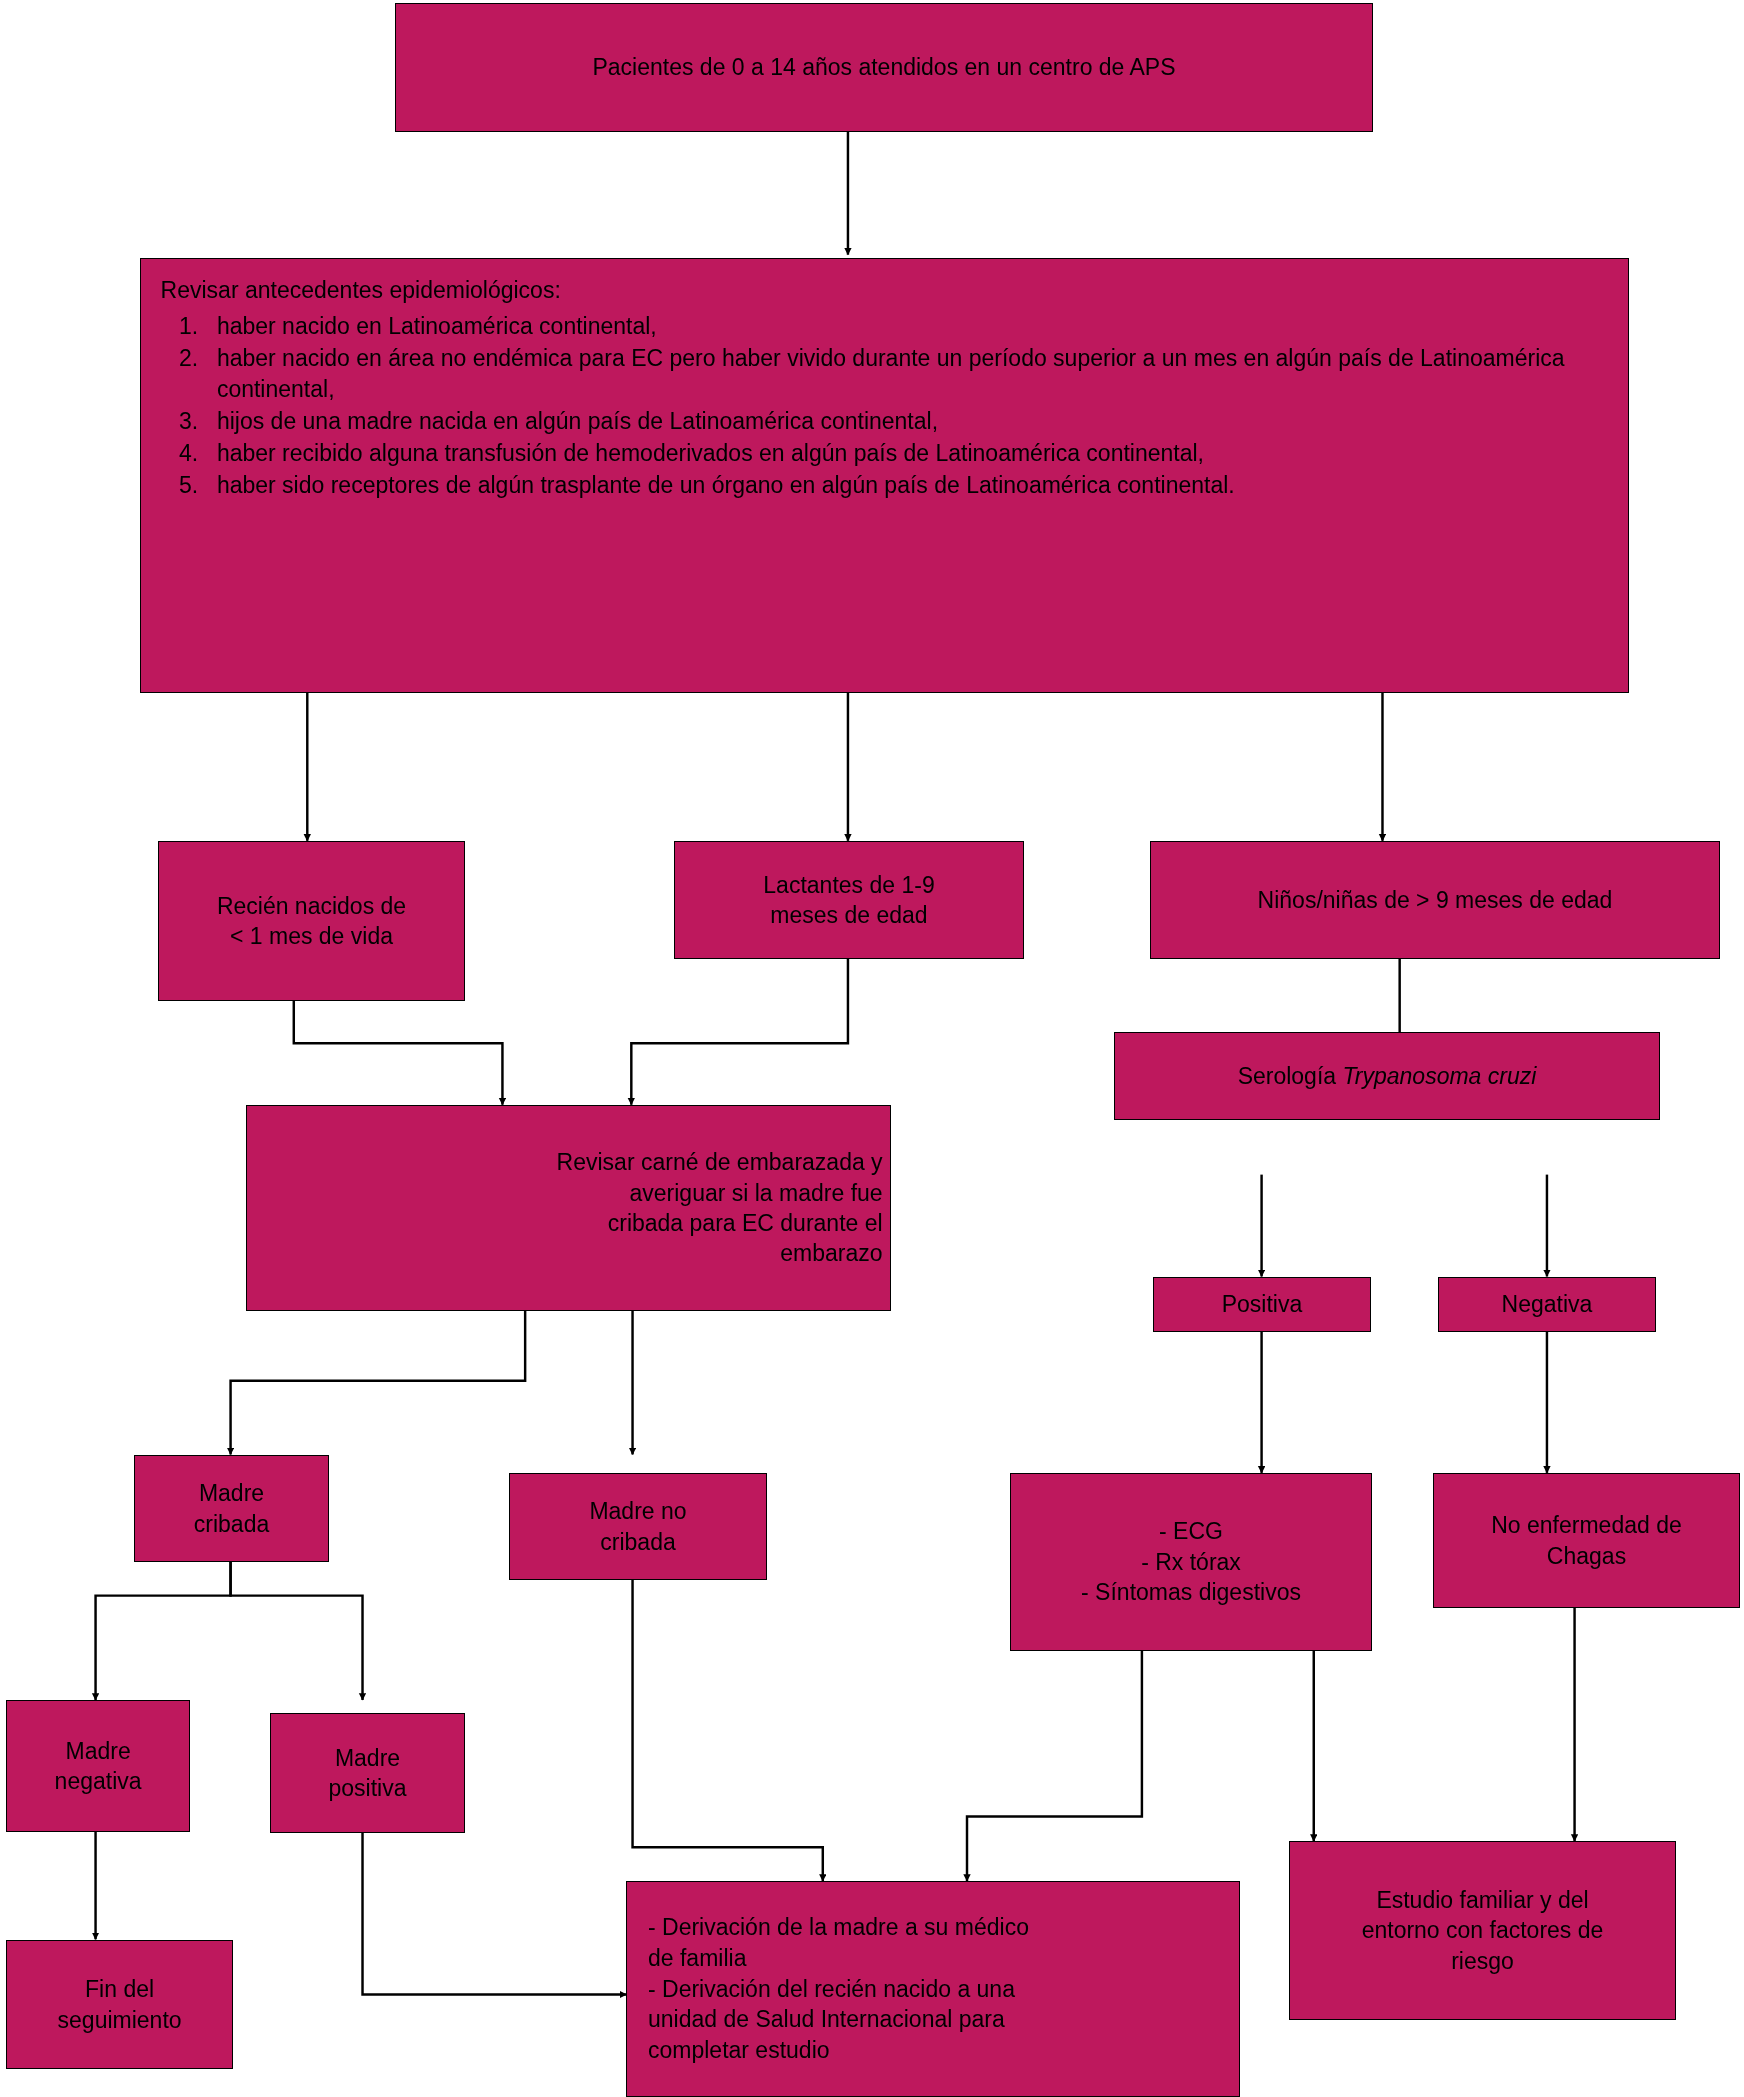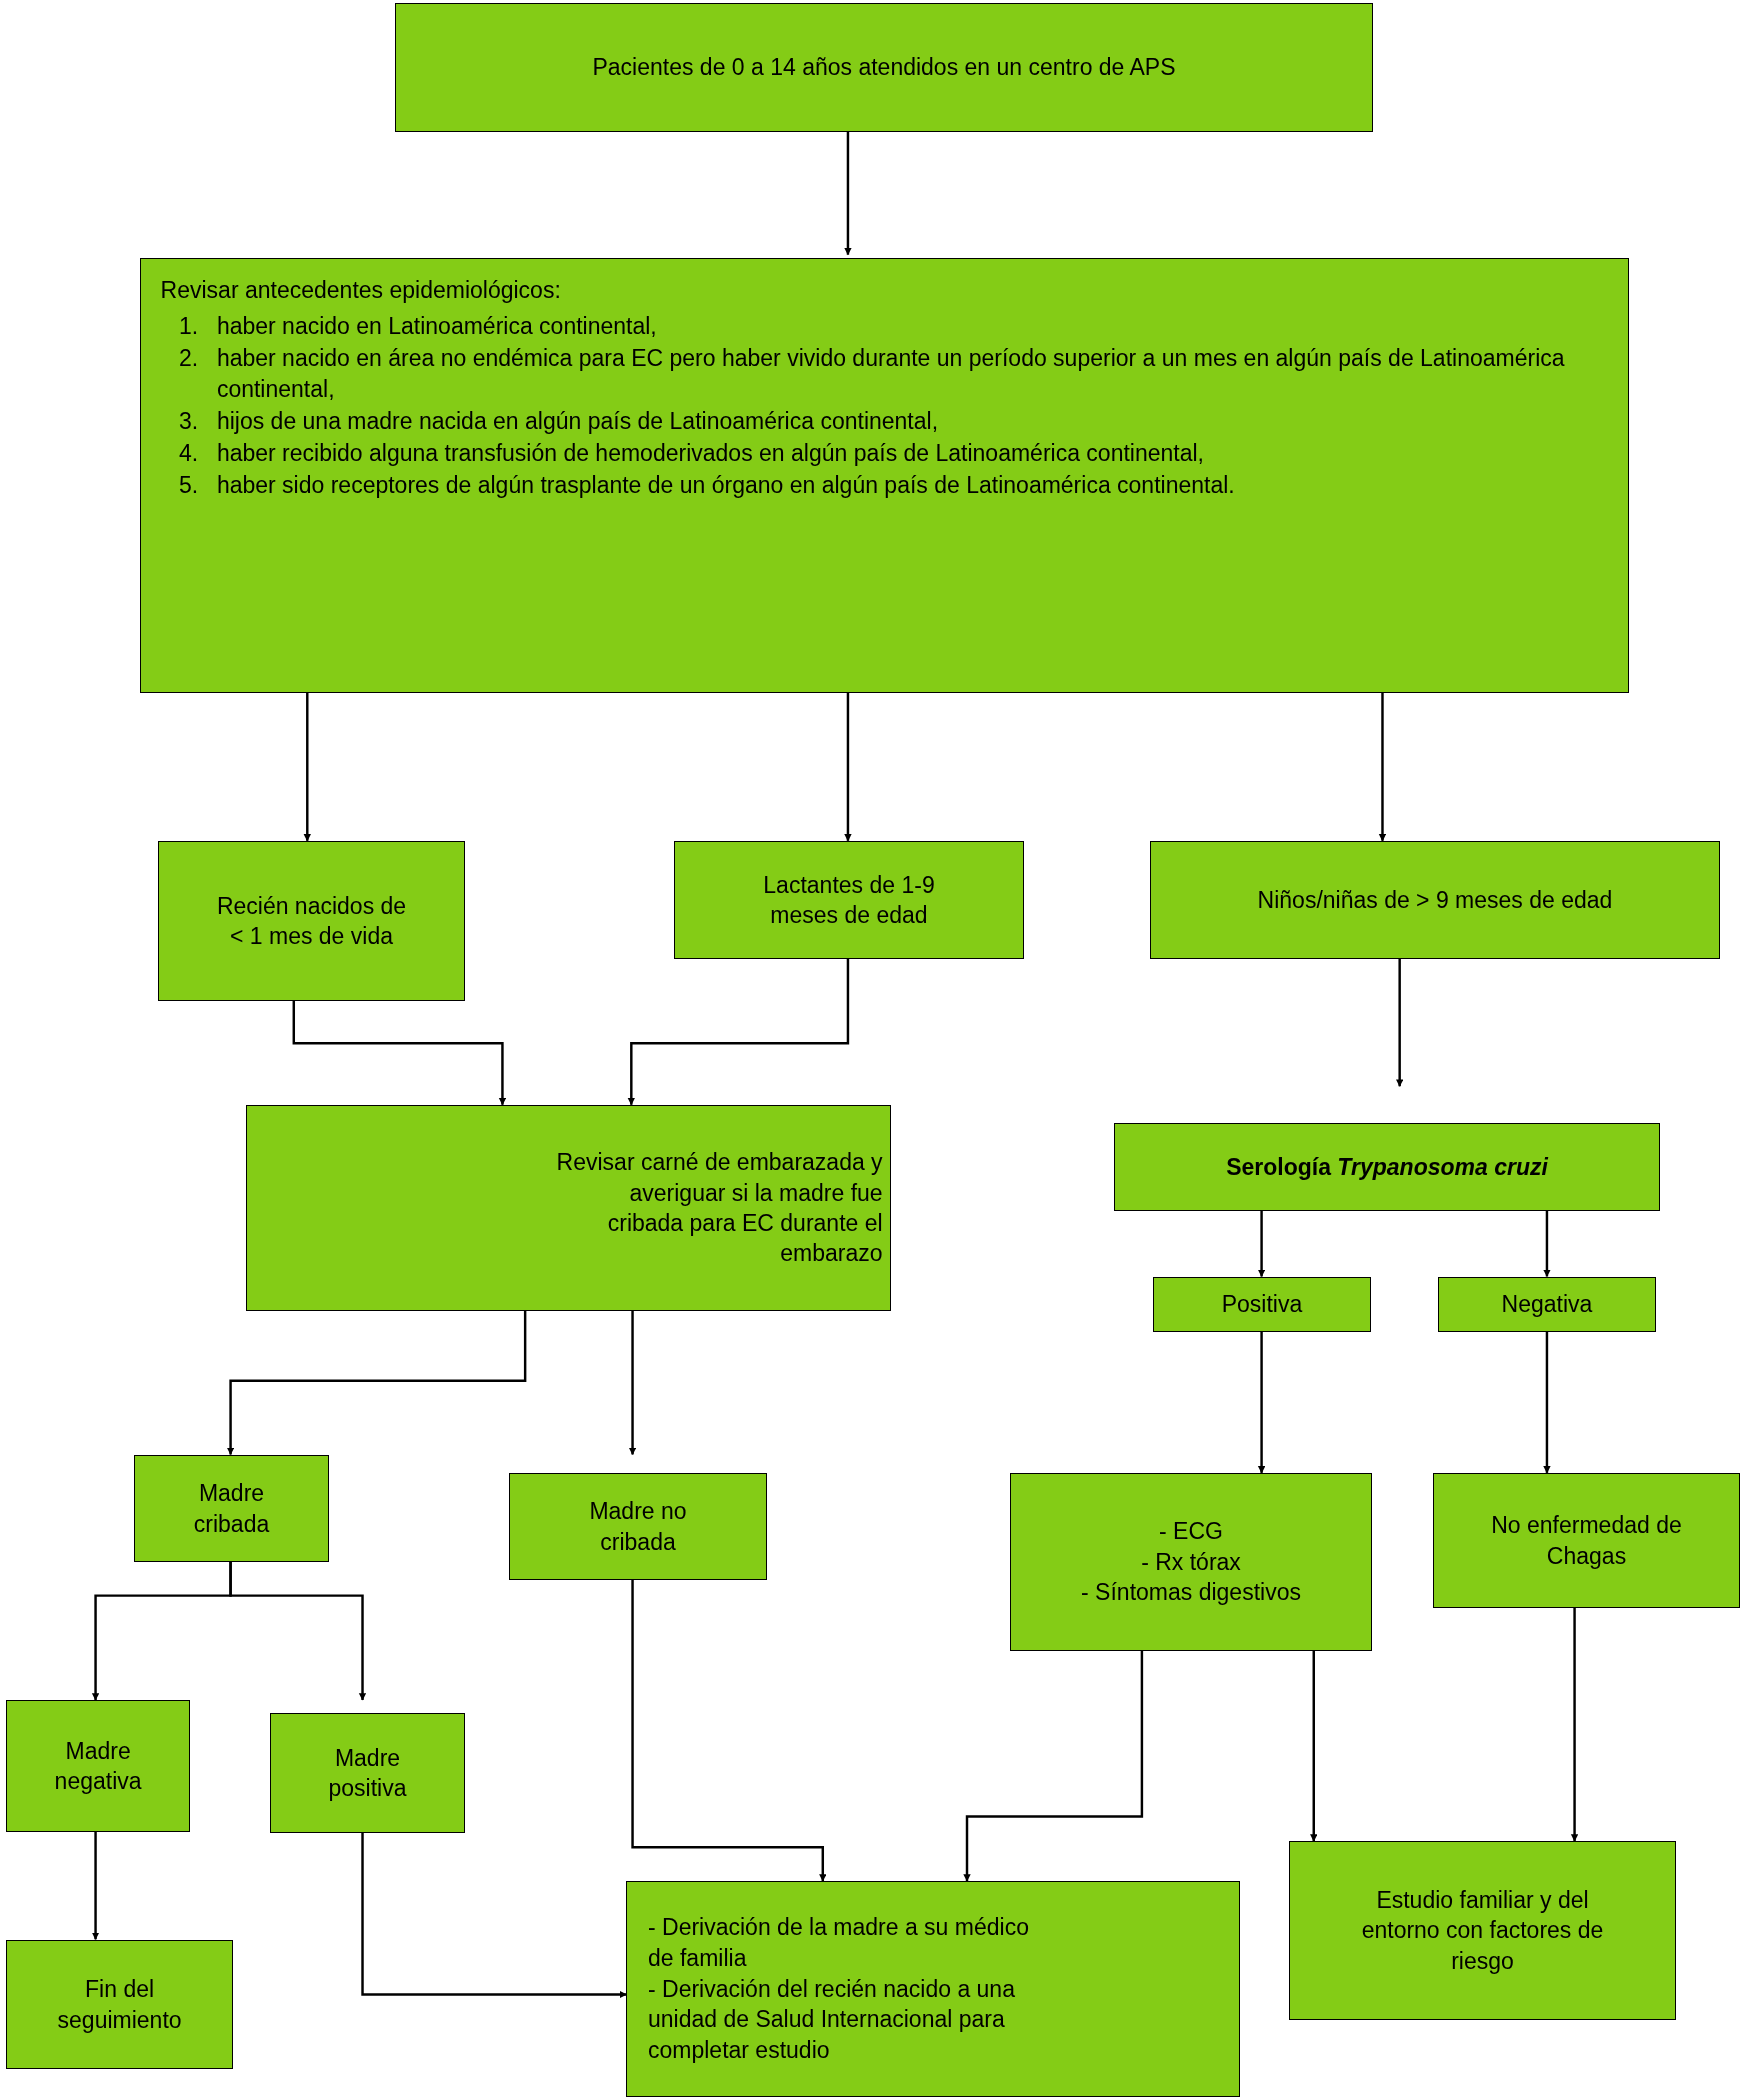--- a/index.html
+++ b/index.html
@@ -15,21 +15,21 @@
     position: relative;
     width: 1745px;
     height: 2097px;
     background: #ffffff;
     overflow: hidden;
   }
   .box {
     position: absolute;
     box-sizing: border-box;
     border: 1.8px solid #000000;
-    background: #84cc16;
+    background: #be185d;
     display: flex;
     align-items: center;
     justify-content: center;
     text-align: center;
     font-size: 23px;
     line-height: 1.32;
     padding: 3.7px 7.4px;
   }
   .box.left {
     justify-content: flex-start;
@@ -156,21 +156,21 @@
     <span class="inner lines">Niños/niñas de &gt; 9 meses de edad</span>
   </div>
 
   <div class="box" style="left:246px; top:1105px; width:645px; height:206px;text-align:right;">
     <span class="inner lines">Revisar carné de embarazada y
 averiguar si la madre fue
 cribada para EC durante el
 embarazo</span>
   </div>
 
-  <div class="box" style="left:1114px; top:1123px; width:546px; height:88px;font-weight:bold;">
+  <div class="box" style="left:1114px; top:1032px; width:546px; height:88px;">
     <span class="inner">
       <span>Serología </span><span class="ital">Trypanosoma cruzi</span>
     </span>
   </div>
 
   <div class="box" style="left:1153px; top:1277px; width:218px; height:55px;">
     <span class="inner">Positiva</span>
   </div>
 
   <div class="box" style="left:1438px; top:1277px; width:218px; height:55px;">

